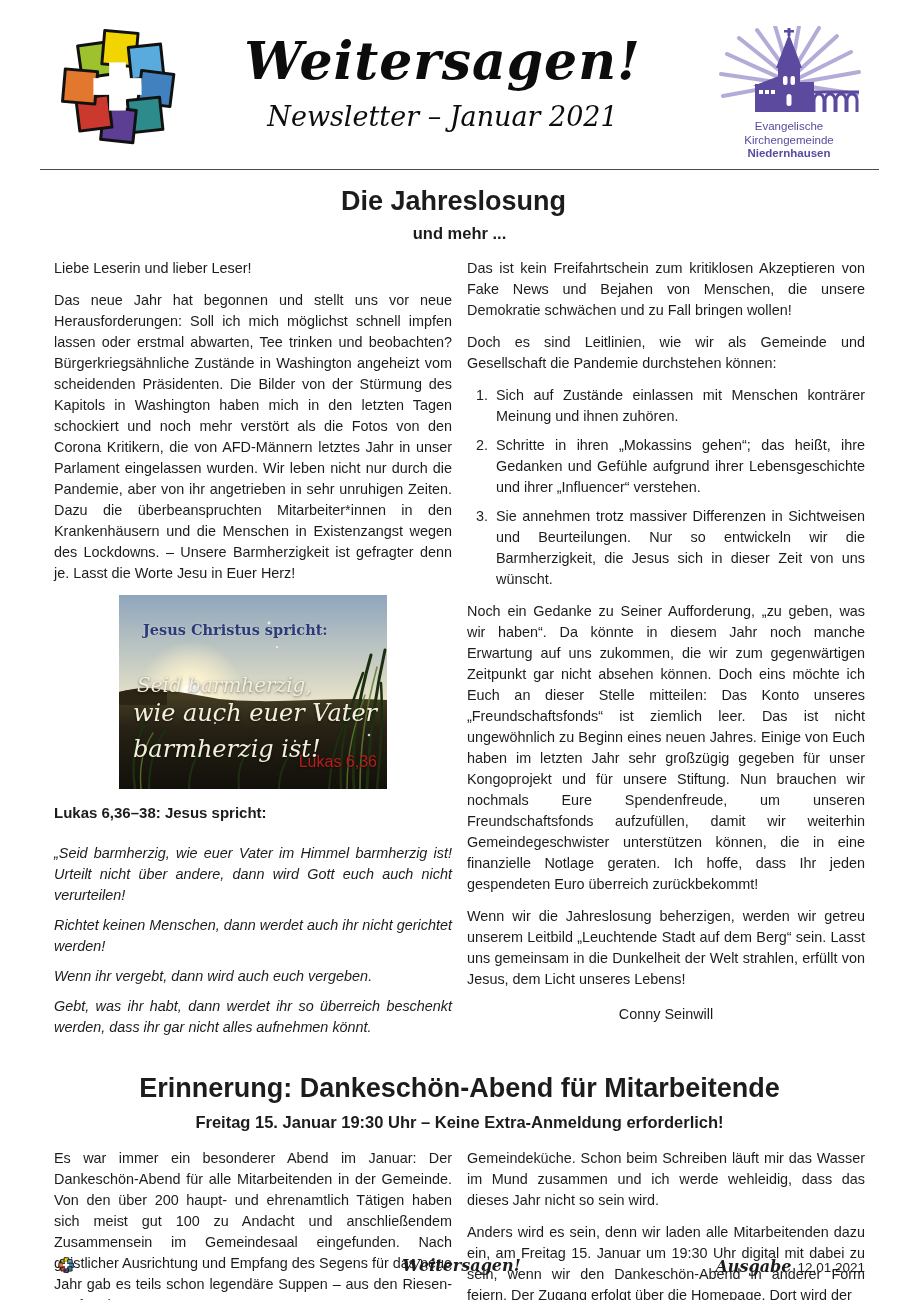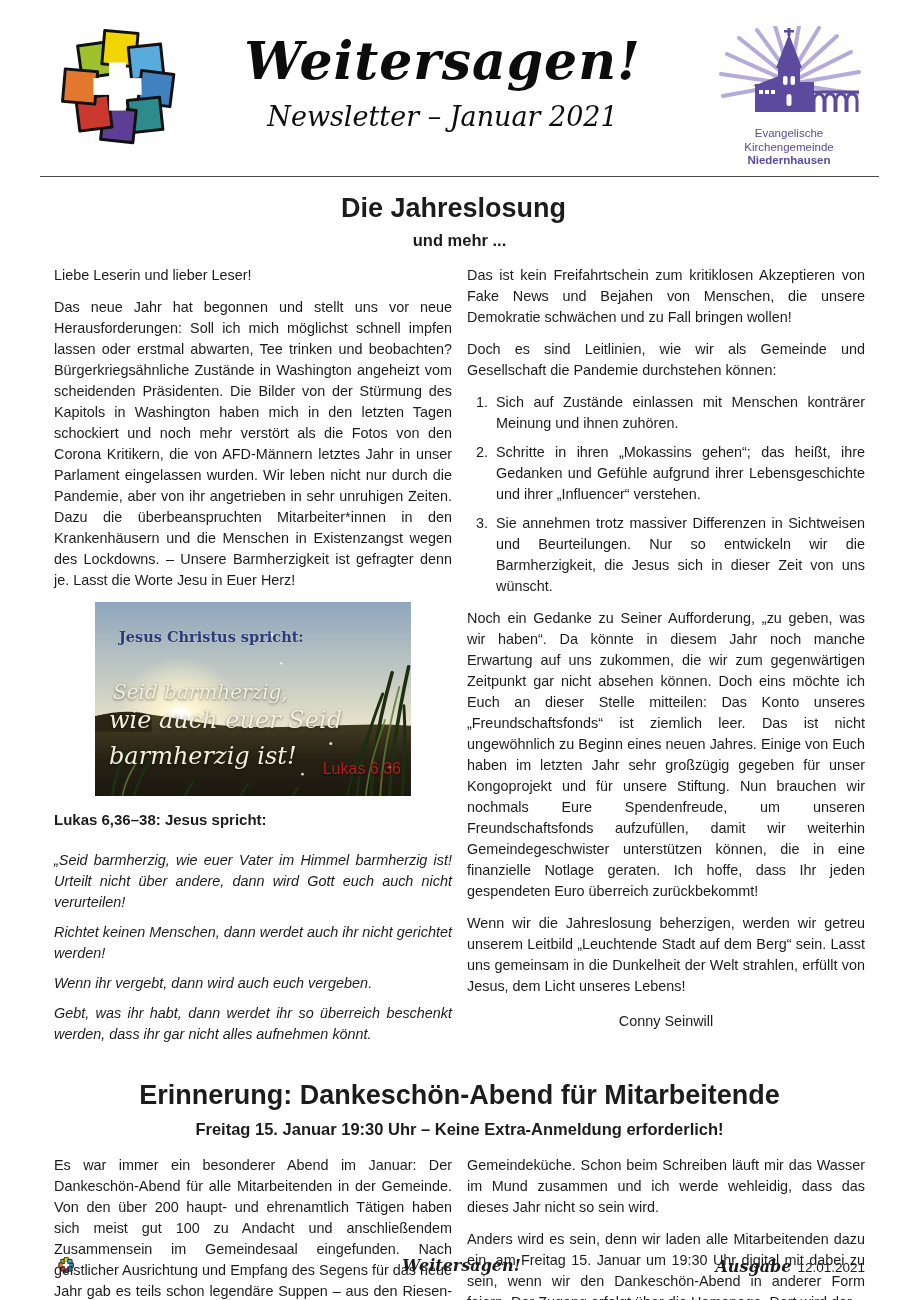--- a/index.html
+++ b/index.html
@@ -14,39 +14,39 @@
   .logo-cross { width:122px; flex:0 0 122px; }
   .logo-cross svg { width:118px; height:120px; }
   .masthead-center { flex:1; text-align:center; padding-top:8px; }
   .script { font-family:"DejaVu Serif", serif; font-style:italic; font-weight:bold; }
   .mast-title { font-family:"DejaVu Serif", serif; font-style:italic; font-weight:bold;
                 font-size:52px; line-height:1.05; letter-spacing:1px; color:#0c0c0c; }
   .mast-sub   { font-family:"DejaVu Serif", serif; font-style:italic; font-weight:normal;
                 font-size:27px; margin-top:12px; color:#0c0c0c; }
   .logo-church { width:168px; flex:0 0 168px; text-align:center; }
   .logo-church svg { width:152px; height:94px; display:block; margin:0 auto; }
-  .church-text { color:#5b4a9e; font-size:11.5px; line-height:1.18; margin-top:7px; }
+  .church-text { color:#5b4a9e; font-size:11.5px; line-height:1.18; margin-top:0; }
   .church-text .l3 { font-weight:bold; }
   .rule { border-top:1.5px solid #4a4a4a; margin:4px 40px 0 40px; }
 
   
   .a-title { text-align:center; font-weight:bold; font-size:27px; }
   .a-sub   { text-align:center; font-weight:bold; font-size:16.5px; }
   .cols { display:grid; grid-template-columns:1fr 1fr; column-gap:15px; padding:0 54px; }
   p, li { font-size:14.4px; line-height:21px; }
   p { margin:0 0 11px 0; }
   .just { text-align:justify; }
   .ital { font-style:italic; }
   .q    { margin-bottom:9px; }
 
   .art1-title { margin:16px 12px 7px 0; }
   .art1-sub   { margin:0 0 15px 0; }
 
   
-  figure.verse-image { position:relative; width:316px; height:194px; margin:5px auto 13px auto; overflow:hidden; }
+  figure.verse-image { position:relative; width:268px; height:194px; margin:5px auto 13px auto; overflow:hidden; }
   figure.verse-image svg { position:absolute; inset:0; }
   .vi-line { position:absolute; color:#f3efdd; font-family:"DejaVu Serif", serif;
              font-style:italic; text-shadow:0 1px 3px rgba(0,0,0,.55); white-space:nowrap; }
   .vi-head { position:absolute; left:24px; top:26px; color:#2c3b77; font-family:"DejaVu Serif", serif;
              font-weight:bold; font-size:14.5px; text-shadow:0 0 2px rgba(255,255,255,.4); }
   .vi-l1 { left:18px; top:78px;  font-size:20px; }
   .vi-l2 { left:14px; top:104px; font-size:24px; }
   .vi-l3 { left:14px; top:140px; font-size:24px; }
   .vi-cap { position:absolute; right:10px; bottom:18px; color:#b91c1c; font-size:16px;
             font-family:"Liberation Sans", sans-serif; text-shadow:0 1px 2px rgba(0,0,0,.6); }
@@ -210,21 +210,21 @@
               <circle cx="150" cy="28" r="1.4"></circle>
               <circle cx="158" cy="52" r="1"></circle>
               <circle cx="200" cy="120" r="1.3"></circle>
               <circle cx="176" cy="146" r="1.2"></circle>
               <circle cx="96" cy="128" r="1.1"></circle>
               <circle cx="250" cy="140" r="1.3"></circle>
             </g>
           </svg>
           <div class="vi-head">Jesus Christus spricht:</div>
           <div class="vi-line vi-l1">Seid barmherzig,</div>
-          <div class="vi-line vi-l2">wie auch euer Seid</div>
+          <div class="vi-line vi-l2">wie auch euer Vater</div>
           <div class="vi-line vi-l3">barmherzig ist!</div>
           <div class="vi-cap">Lukas 6,36</div>
         </figure>
 
         <p class="quote-head">Lukas 6,36–38: Jesus spricht:</p>
         <p class="ital just q">„Seid barmherzig, wie euer Vater im Himmel barmherzig ist! Urteilt nicht über andere, dann wird Gott euch auch nicht verurteilen!</p>
         <p class="ital just q">Richtet keinen Menschen, dann werdet auch ihr nicht gerichtet werden!</p>
         <p class="ital just q">Wenn ihr vergebt, dann wird auch euch vergeben.</p>
         <p class="ital just q">Gebt, was ihr habt, dann werdet ihr so überreich beschenkt werden, dass ihr gar nicht alles aufnehmen könnt.</p>
       </div>

